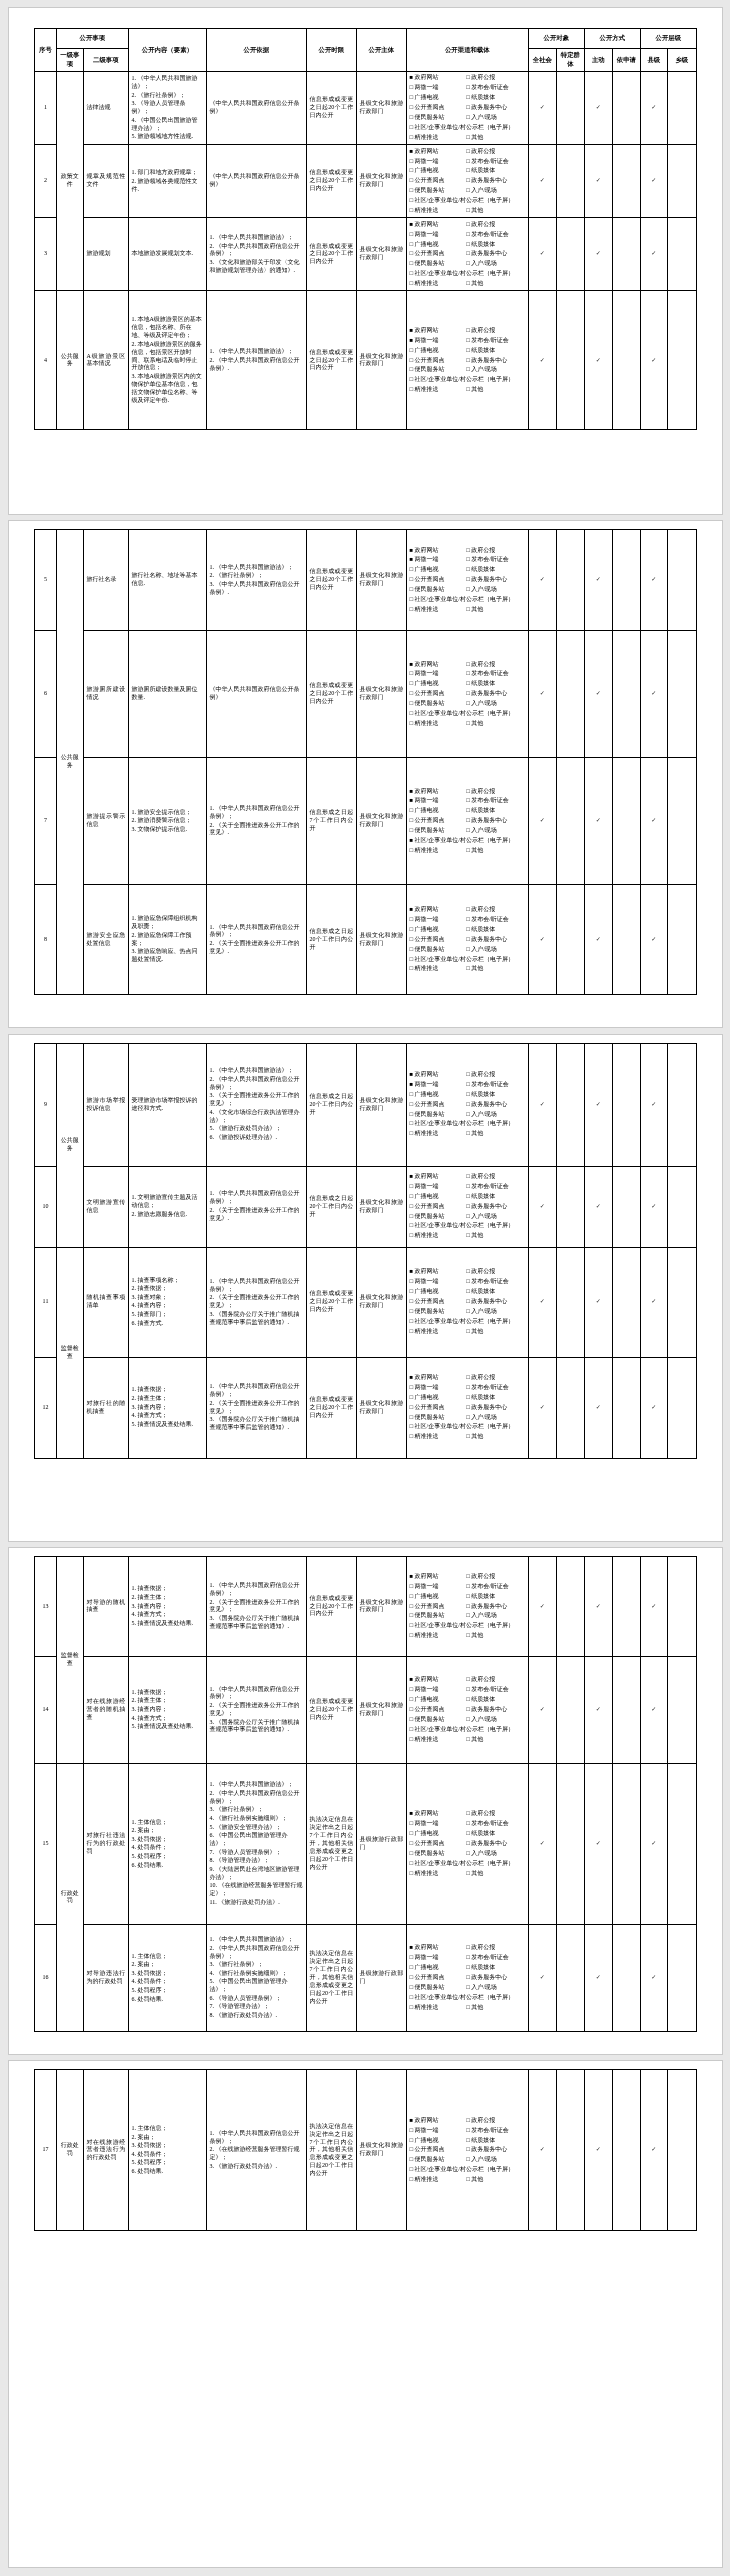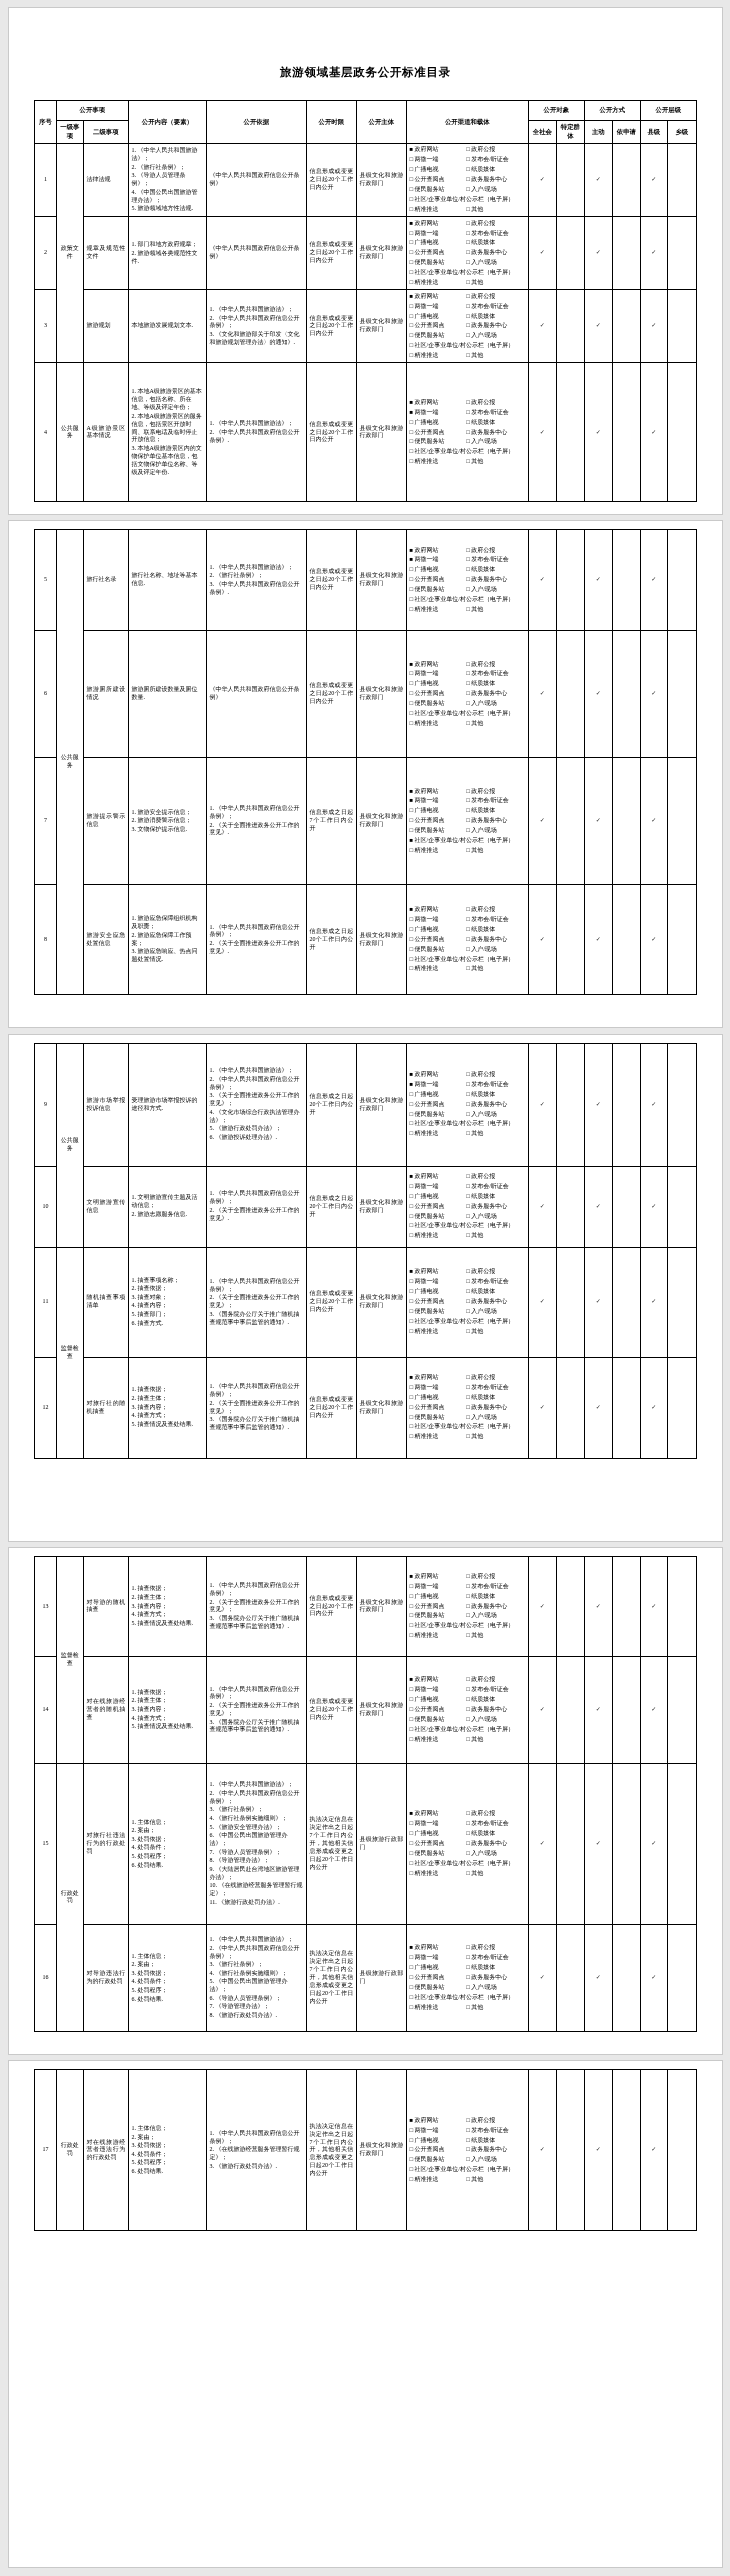--- a/index.html
+++ b/index.html
@@ -67,21 +67,20 @@
   .ch-box{margin-right:1.4px;}
   .hdr-row1 th{height:20px;}
   .hdr-row2 th{height:23px;}
 </style>
 </head>
 <body>
 
 <div class="canvas">
 
   <div class="page page-first">
-    <div class="doc-title">旅游领域基层政务公开标准目录</div>
     <table class="doc-table" id="table-0">
         <colgroup>
           <col style="width: 21.7px;">
           <col style="width: 27px;">
           <col style="width: 45px;">
           <col style="width: 78px;">
           <col style="width: 100px;">
           <col style="width: 50px;">
           <col style="width: 50px;">
           <col style="width: 122px;">

